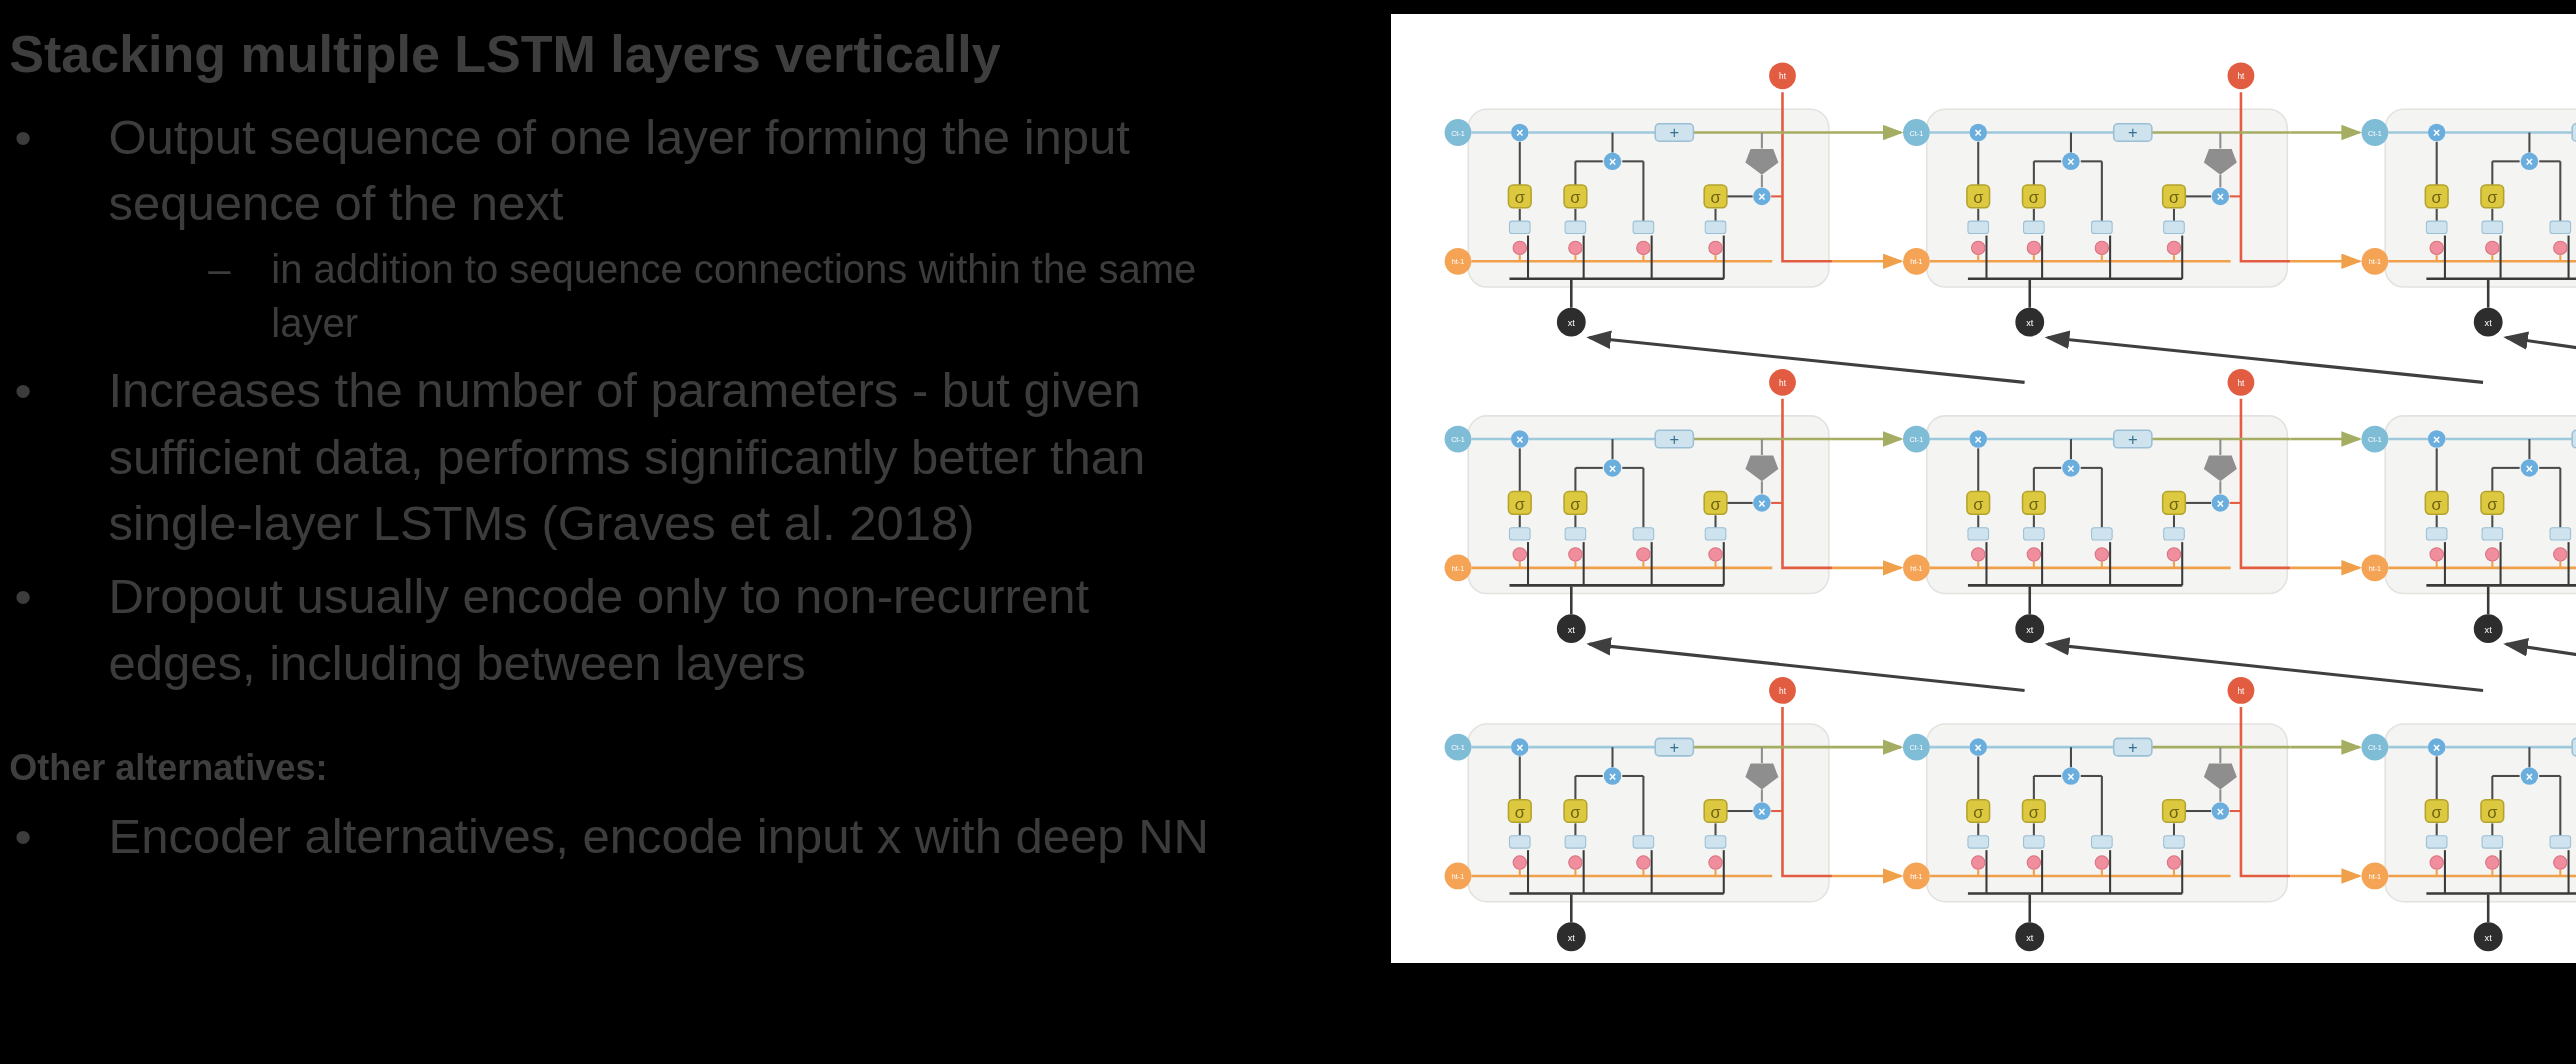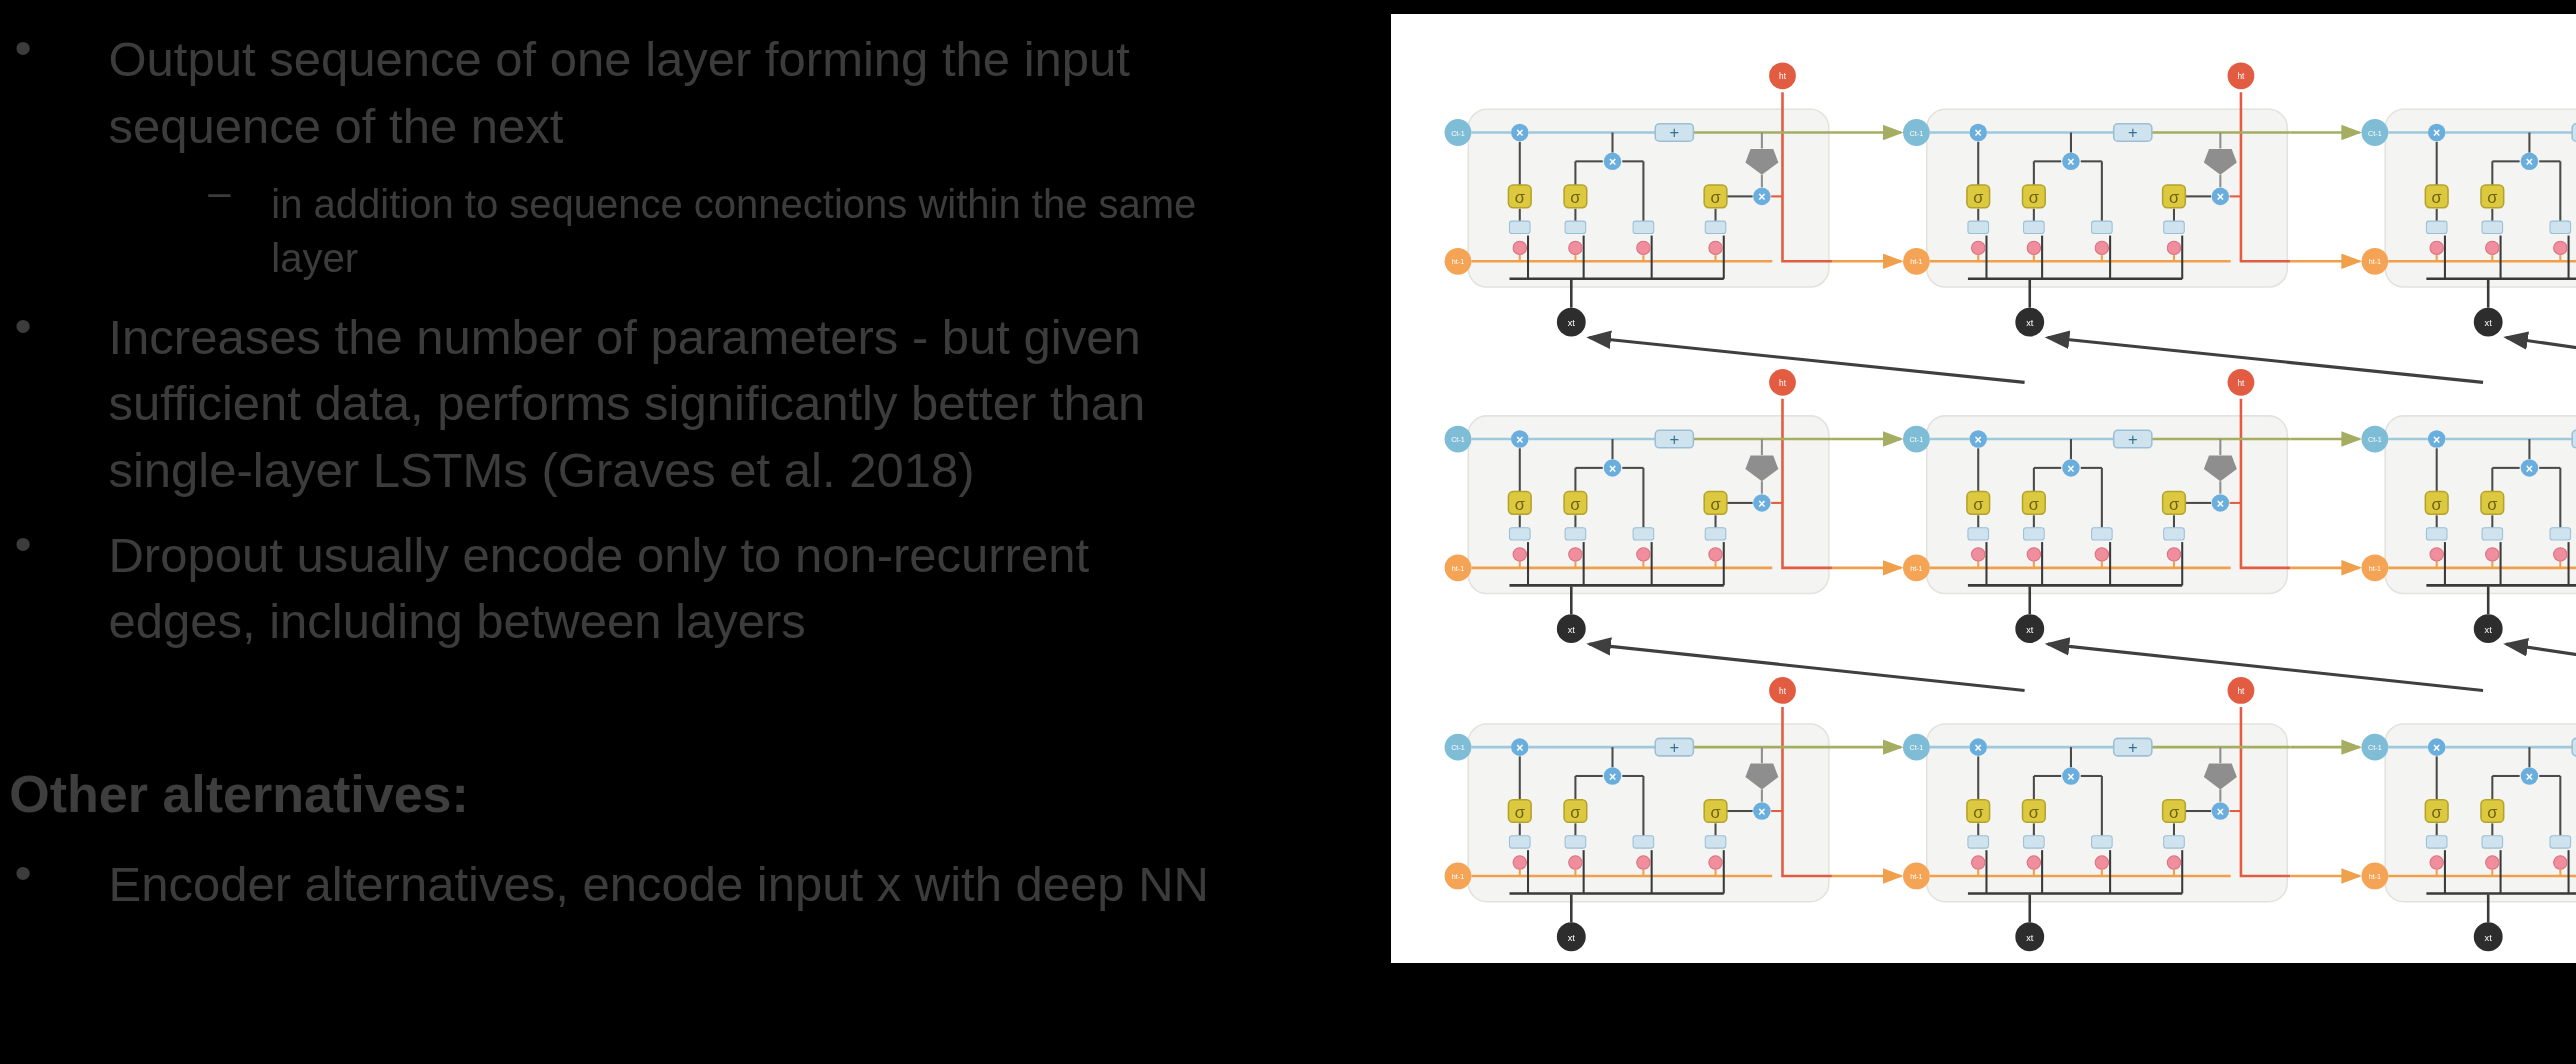--- a/index.html
+++ b/index.html
@@ -13,42 +13,43 @@
   
   .text-col{
     position:absolute;left:9.3px;top:0;width:1278px;color:#3c3c3c;
   }
   .slide-title{
     margin-top:18.5px;
     font-size:52px;font-weight:bold;line-height:1.36;color:#3e3e3e;
   }
   .bullet{display:flex;align-items:flex-start;font-size:49px;line-height:1.36;color:#3c3c3c;width:1216px;}
   .bullet .marker{flex:none;width:94px;padding-left:5.2px;}
-  .bullet .btext{flex:1;margin-top:12px;}
+  .bullet .btext{flex:1;}
   .bullet.sub{font-size:40px;line-height:1.36;margin-left:199px;width:1025px;}
   .bullet.sub .marker{width:63px;padding-left:0;}
   .mt-b1{margin-top:14.4px;}
   .mt-sub{margin-top:5.2px;}
   .mt-b2{margin-top:6.2px;}
   .mt-b3{margin-top:6.2px;}
-  .alt-heading{margin-top:104px;font-size:52px;font-weight:bold;line-height:1.36;color:#3e3e3e;}
+  .alt-heading{margin-top:48px;font-size:36px;font-weight:bold;line-height:1.36;color:#3e3e3e;}
   .mt-b4{margin-top:9.3px;}
   
   .panel{
     position:absolute;left:1391px;top:14.4px;width:1448px;height:949px;
     background:#ffffff;
   }
   .panel svg{display:block;width:100%;height:100%;}
   svg text{font-family:"Liberation Sans",sans-serif;}
   .op-white{fill:#ffffff;font-weight:bold;}
 </style>
 </head>
 <body>
 
 <div class="text-col">
+  <div class="slide-title">Stacking multiple LSTM layers vertically</div>
 
   <div class="bullet mt-b1">
     <span class="marker">•</span>
     <span class="btext">Output sequence of one layer forming the input sequence of the next</span>
   </div>
 
   <div class="bullet sub mt-sub">
     <span class="marker">–</span>
     <span class="btext">in addition to sequence connections within the same layer</span>
   </div>

